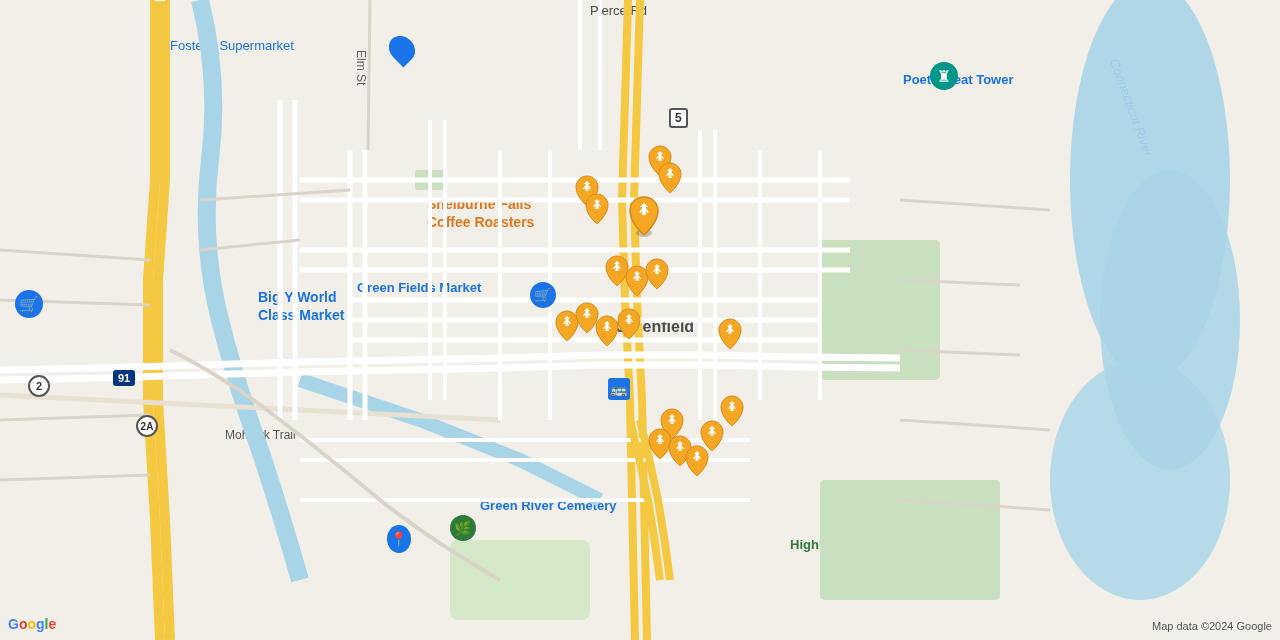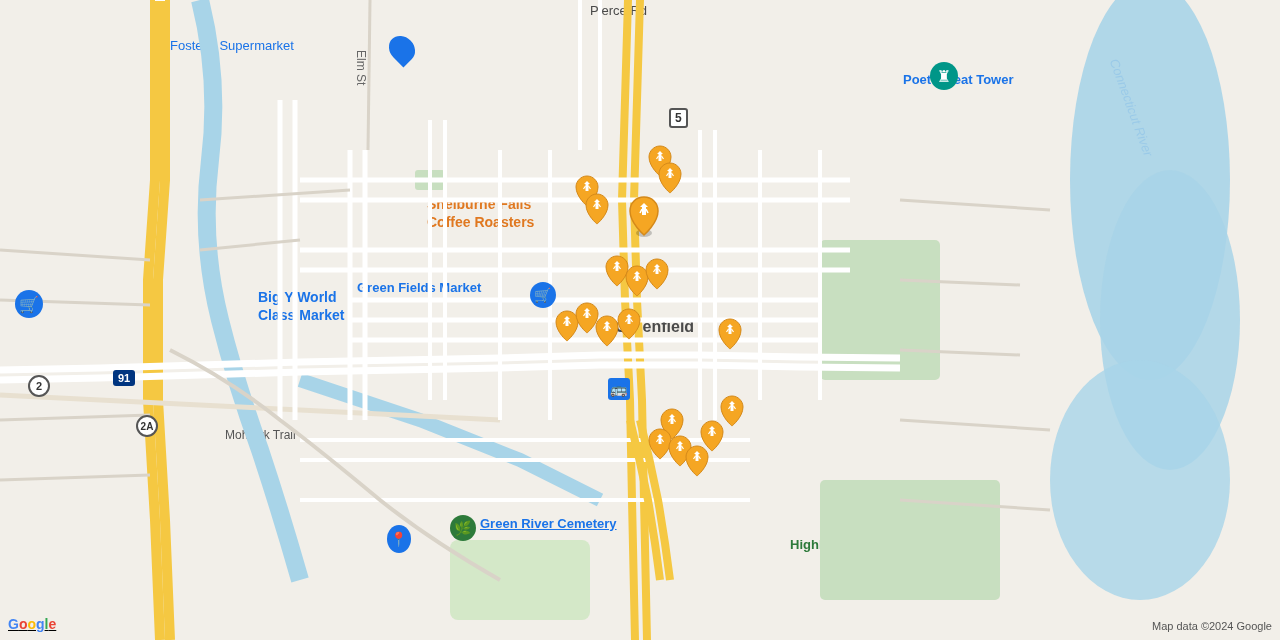--- a/index.html
+++ b/index.html
@@ -149,21 +149,20 @@
     }
 
     
     .google-logo {
       position: absolute;
       bottom: 8px;
       left: 8px;
       font-size: 14px;
       font-weight: bold;
       z-index: 100;
-      text-decoration: underline;
     }
     .google-logo span:nth-child(1) { color: #4285F4; }
     .google-logo span:nth-child(2) { color: #EA4335; }
     .google-logo span:nth-child(3) { color: #FBBC05; }
     .google-logo span:nth-child(4) { color: #4285F4; }
     .google-logo span:nth-child(5) { color: #34A853; }
     .google-logo span:nth-child(6) { color: #EA4335; }
 
     
     .map-data-text {
@@ -531,21 +530,21 @@
   <div class="map-label map-label-blue" style="top:288px; left:258px; line-height:1.3;">
     <div style="font-size:14px; font-weight:bold;">Big Y World</div>
     <div style="font-size:14px; font-weight:bold;">Class Market</div>
   </div>
 
   <div class="map-label map-label-blue" style="top:280px; left:357px;">Green Fields Market</div>
 
   <div class="map-label" style="top:318px; left:615px; font-size:16px; font-weight:600; color:#4a4a4a;">Greenfield</div>
 
 
-  <div class="map-label map-label-blue" style="top:516px; left:480px;text-decoration:underline;">Green River Cemetery</div>
+  <div class="map-label map-label-blue" style="top:498px; left:480px;">Green River Cemetery</div>
 
   <div class="map-label map-label-green" style="top:537px; left:790px;">Highland Park</div>
 
   <div class="map-label-water" style="top:100px; left:1080px; transform:rotate(70deg); font-size:13px;">Connecticut River</div>
 
   <div class="map-label" style="top:50px; left:368px; transform:rotate(90deg); transform-origin:top left; font-size:12px; color:#666;">Elm St</div>
 
   <div class="map-label" style="top:428px; left:225px; font-size:12px; color:#555;">Mohawk Trail</div>
 
   <div class="google-logo">

